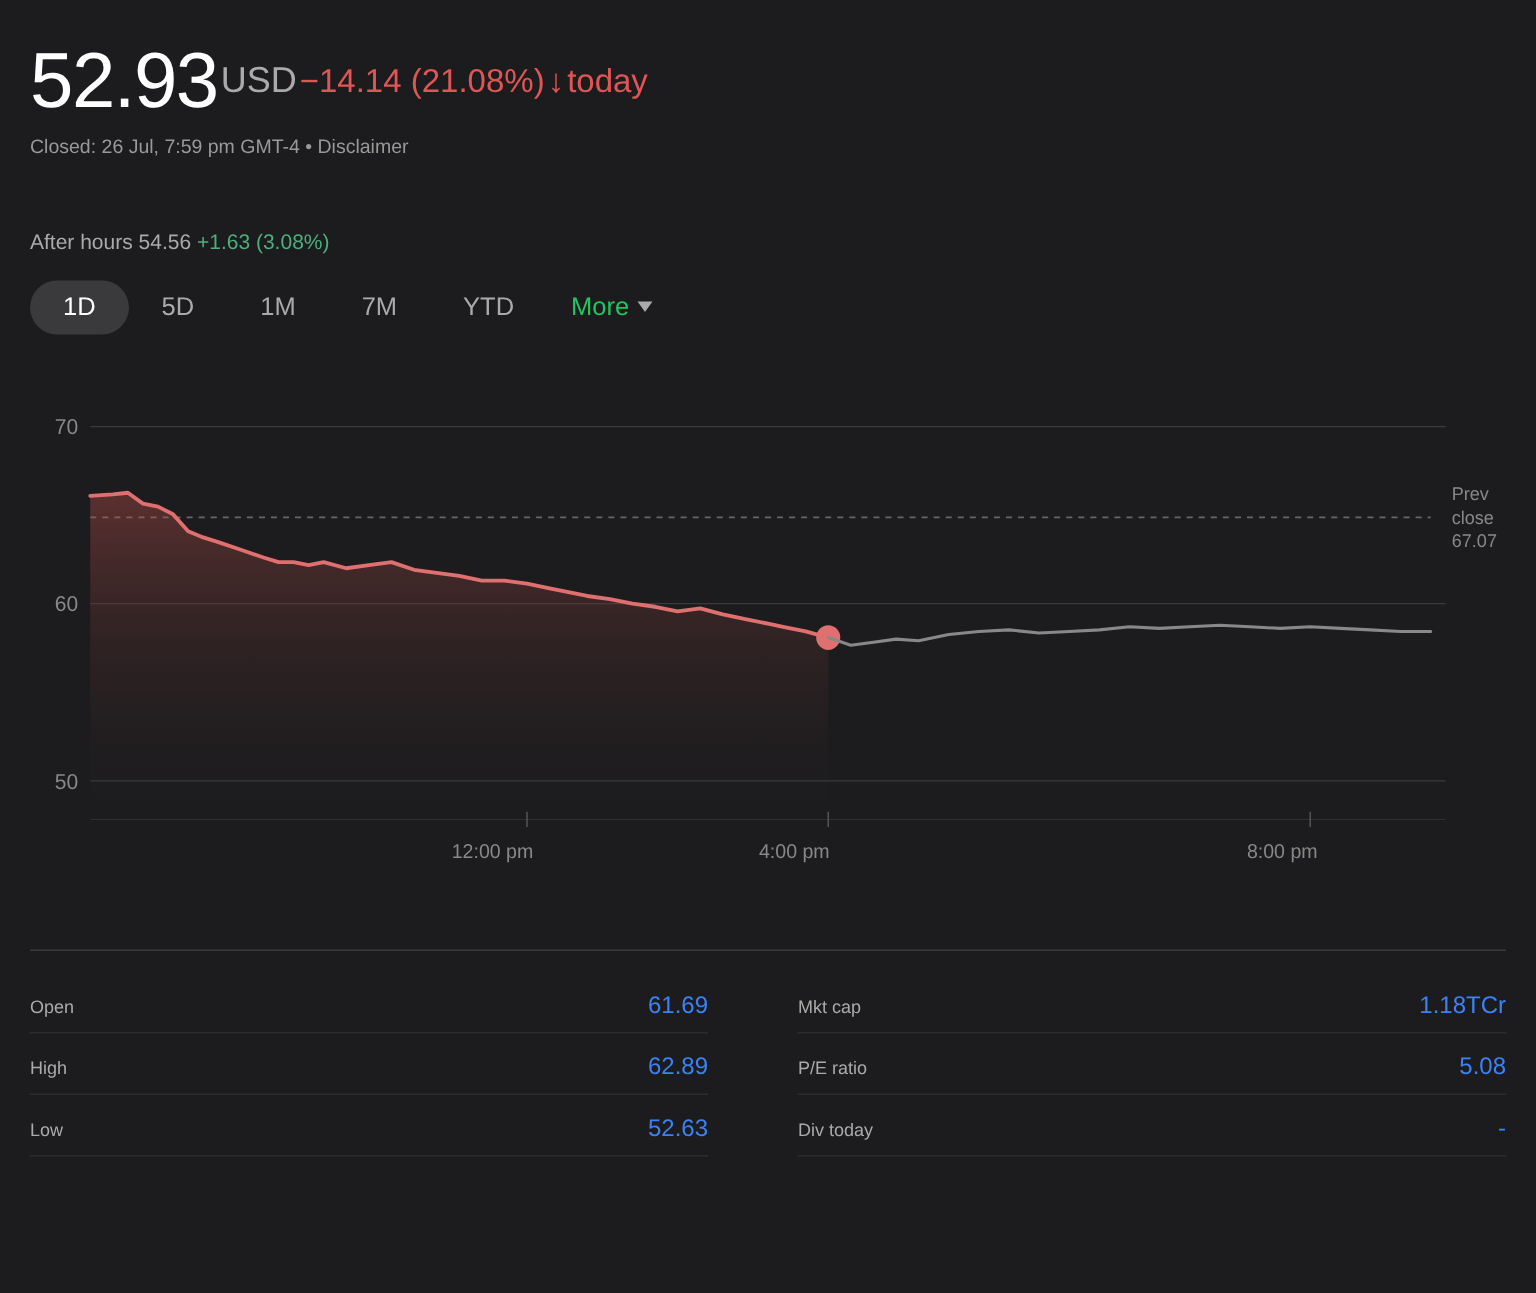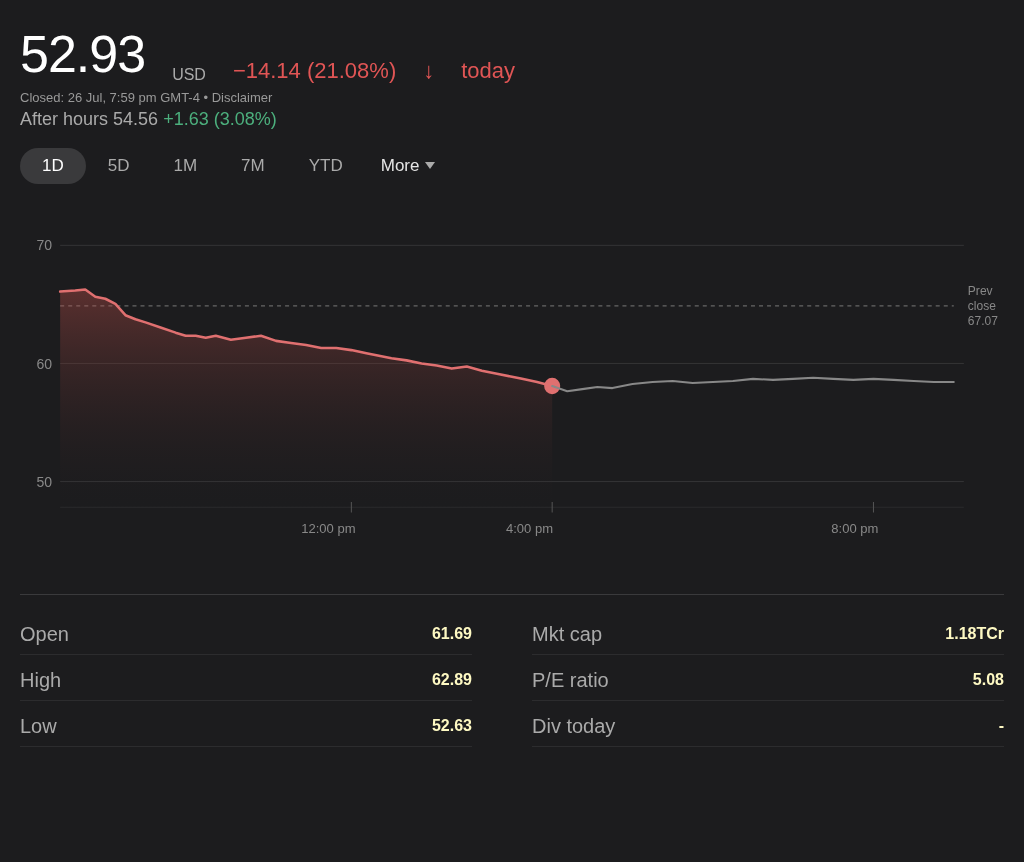--- a/index.html
+++ b/index.html
@@ -11,34 +11,34 @@
       min-height: 862px;
       padding: 24px 20px 20px 20px;
     }
 
     .price-section {
       margin-bottom: 6px;
     }
 
     .price-main {
       display: flex;
-      align-items: flex-end;
-      gap: 27px;
+      align-items: center;
+      gap: 2px;
       flex-wrap: wrap;
     }
 
     .price-value {
       font-size: 52px;
       font-weight: 400;
       color: #ffffff;
       letter-spacing: -1px;
     }
 
     .price-currency {
-      font-size: 16px;
+      font-size: 24px;
       color: #aaaaaa;
       font-weight: 400;
     }
 
     .price-change {
       font-size: 22px;
       color: #e05555;
       font-weight: 400;
     }
 
@@ -53,22 +53,23 @@
     }
 
     .price-meta {
       font-size: 13px;
       color: #999999;
       margin-top: 4px;
       line-height: 1.6;
     }
 
     .after-hours {
-      font-size: 18px;
+      font-size: 14px;
       color: #aaaaaa;
+      margin-top: 44px;
     }
 
     .after-hours-change {
       color: #4caf7d;
     }
 
     .time-tabs {
       display: flex;
       align-items: center;
       gap: 0px;
@@ -90,21 +91,21 @@
       color: #ffffff;
       font-weight: 500;
     }
 
     .tab-more {
       display: flex;
       align-items: center;
       gap: 4px;
       padding: 8px 16px;
       font-size: 17px;
-      color: #e5e5e5;
+      color: #22c55e;
       cursor: pointer;
     }
 
     .chevron-down {
       width: 0;
       height: 0;
       border-left: 5px solid transparent;
       border-right: 5px solid transparent;
       border-top: 7px solid #aaaaaa;
       display: inline-block;
@@ -144,28 +145,28 @@
 
     .stat-row {
       display: flex;
       justify-content: space-between;
       align-items: center;
       padding: 8px 0;
       border-bottom: 1px solid #2c2c2e;
     }
 
     .stat-label {
-      font-size: 20px;
+      font-size: 12px;
       color: #aaaaaa;
     }
 
     .stat-value {
       font-size: 16px;
-      color: #fef9c3;
-      font-weight: 700;
+      color: #3b82f6;
+      font-weight: 400;
     }
 
     .stats-left {
       padding-right: 40px;
     }
 
     .stats-right {
       padding-left: 20px;
     }
   </style>

